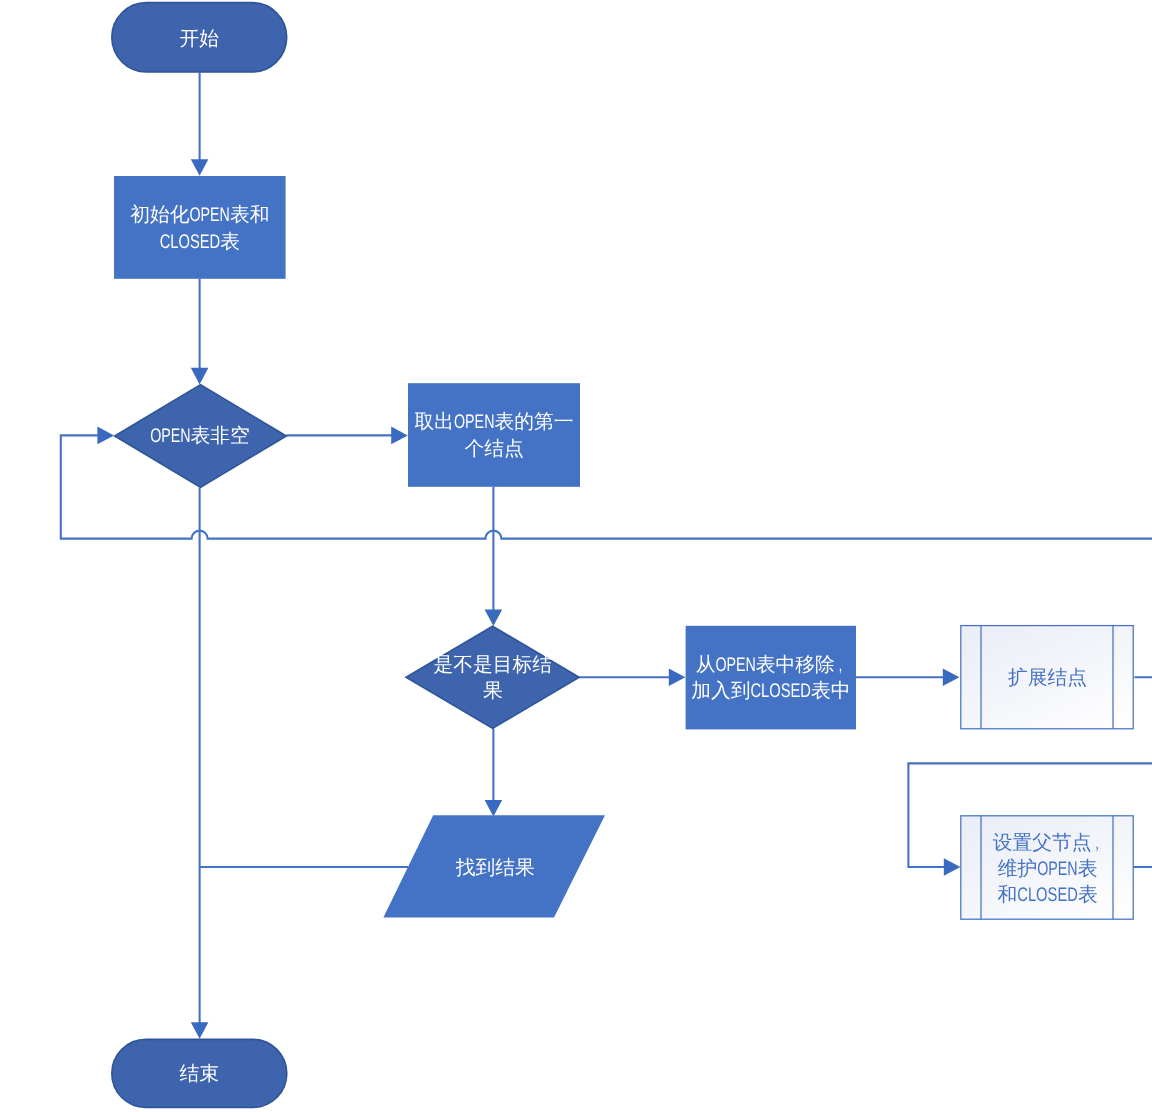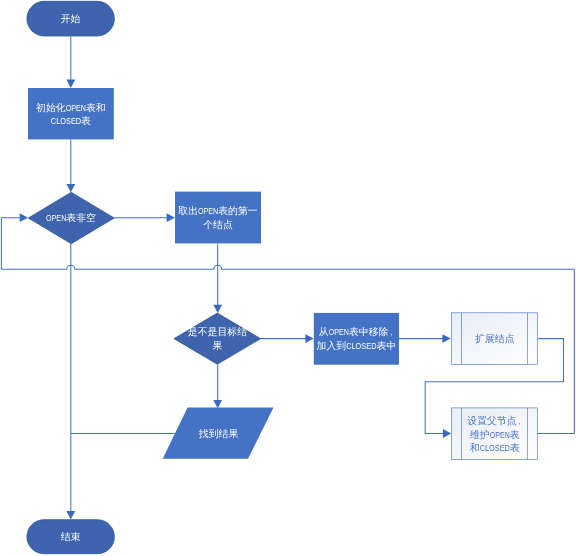--- a/index.html
+++ b/index.html
@@ -1,20 +1,20 @@
 <!DOCTYPE html>
 <html><head>
 <meta charset="utf-8">
 <title>flowchart</title>
 <style>
   html,body{margin:0;padding:0;background:#ffffff;}
   body{width:576px;height:556px;overflow:hidden;
        font-family:"Liberation Sans",sans-serif;
        -webkit-font-smoothing:antialiased;}
-  #canvas{position:relative;width:529px;height:556px;}
+  #canvas{position:relative;width:529px;height:556px;margin-left:29px;}
   svg{display:block;}
   svg text{font-family:"Liberation Sans",sans-serif;font-size:9.9px;}
 </style>
 </head>
 <body>
 
 <div id="canvas">
 <svg width="576" height="556" viewBox="0 0 576 556" xmlns="http://www.w3.org/2000/svg">
   <defs>
     <linearGradient id="ppFill" x1="0" y1="0" x2="0.75" y2="1">

